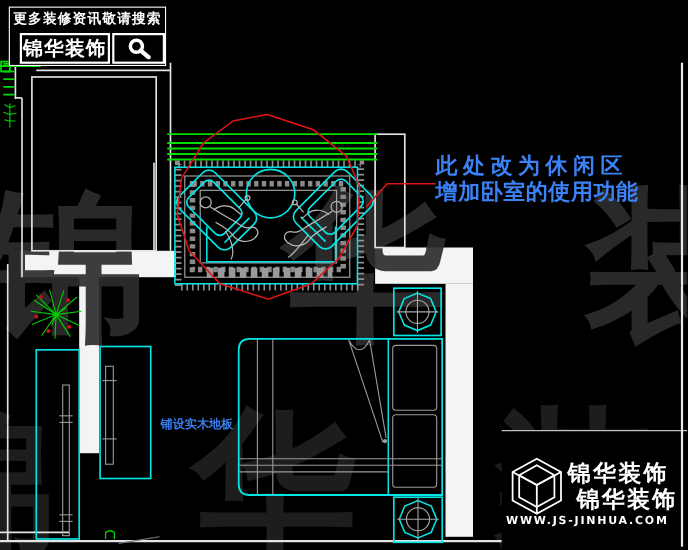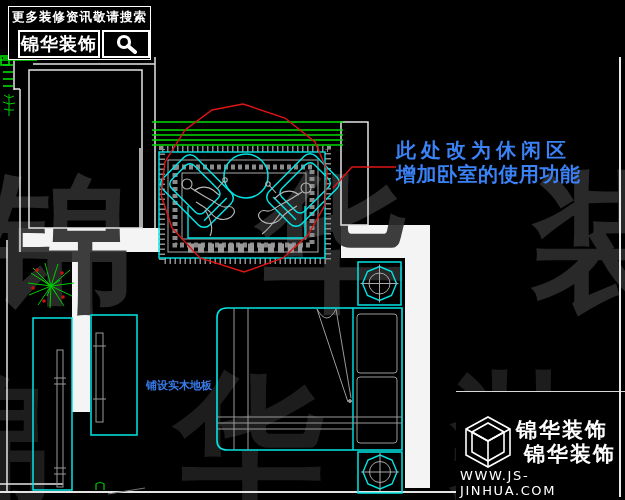--- a/index.html
+++ b/index.html
@@ -27,21 +27,21 @@
   #headerBadge .brandbox{position:absolute;left:9px;top:23px;width:78px;height:24px;
                border:2px solid #fff;display:flex;align-items:center;justify-content:center;
                font-size:18px;font-weight:bold;letter-spacing:1px;}
   #headerBadge .searchbox{position:absolute;left:93px;top:23px;width:44px;height:24px;
                border:2px solid #fff;display:flex;align-items:center;justify-content:center;}
   
   #footerBadge{position:absolute;left:456px;top:391px;width:169px;height:109px;z-index:5;
                background:#000;border-top:1px solid #d8d8d8;color:#fff;}
   #footerBadge .b1{position:absolute;left:60px;top:24px;font-size:21px;font-weight:bold;letter-spacing:2px;}
   #footerBadge .b2{position:absolute;left:68px;top:48px;font-size:21px;font-weight:bold;letter-spacing:2px;}
-  #footerBadge .web{position:absolute;left:4px;top:76px;font-size:13px;font-weight:normal;letter-spacing:1.6px;}
+  #footerBadge .web{position:absolute;left:4px;top:76px;font-size:10px;font-weight:bold;letter-spacing:1.6px;text-align:right;}
   #rightBorder{position:absolute;left:619px;top:57px;width:2px;height:440px;background:#e8e8e8;z-index:6;}
 </style>
 </head>
 <body>
 
 <div id="canvas">
 
   <div class="wallfill" style="left:18px;top:228px;width:142px;height:24px;"></div>
   <div class="wallfill" style="left:341px;top:225px;width:89px;height:33px;"></div>
   <div class="wallfill" style="left:405px;top:258px;width:25px;height:230px;"></div>

